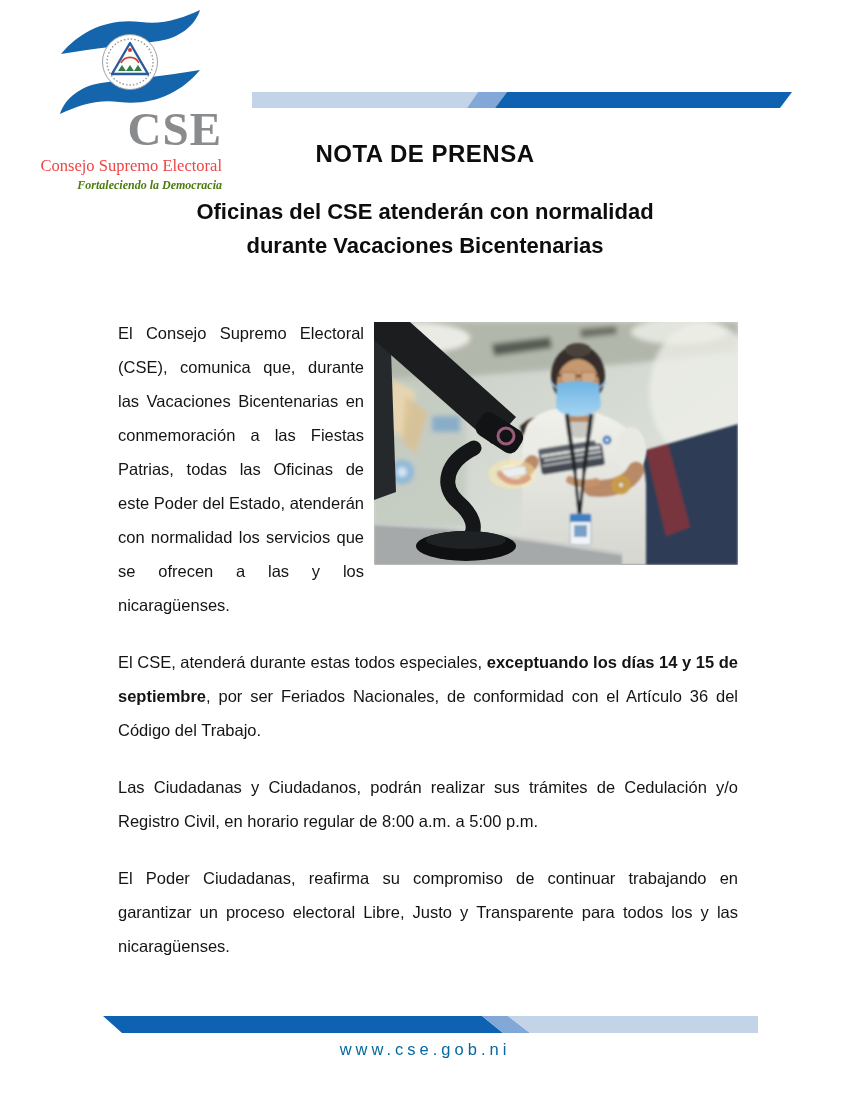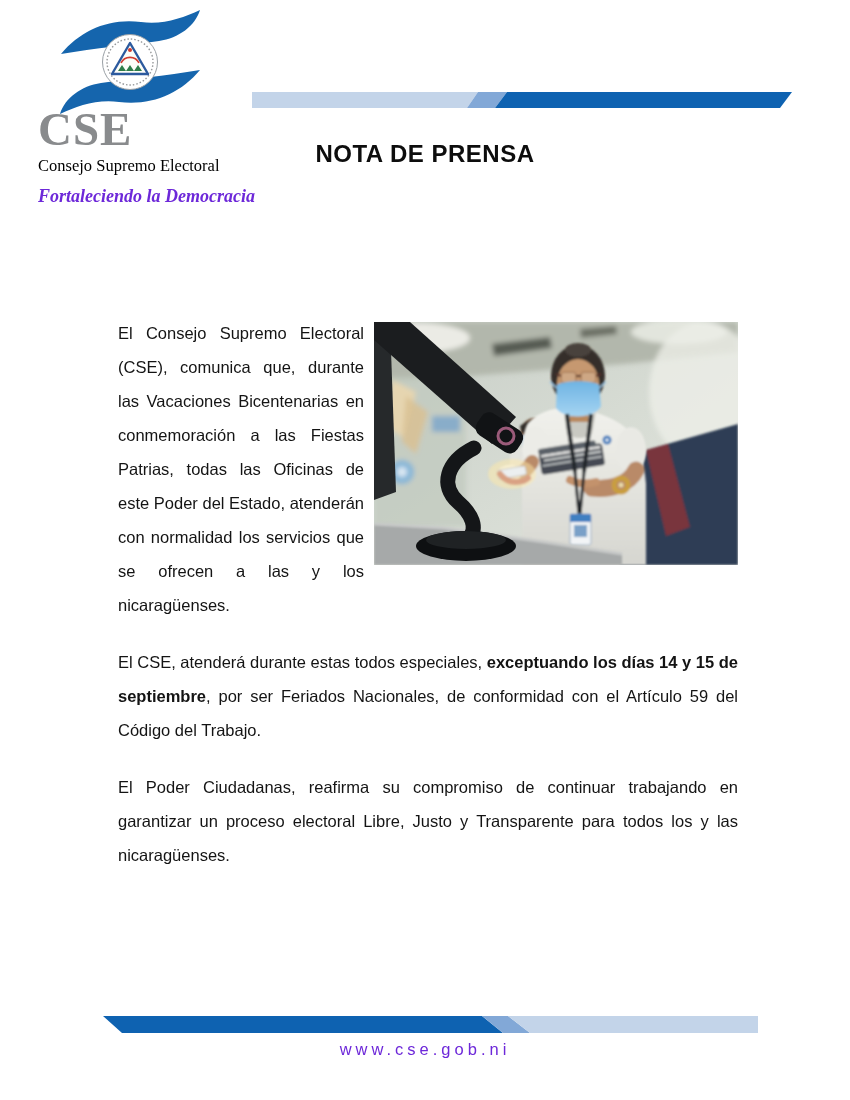--- a/index.html
+++ b/index.html
@@ -2,33 +2,33 @@
 <html><head>
 <meta charset="utf-8">
 <style>
   html,body { margin:0; padding:0; background:#ffffff; }
   .page {
     position:relative; width:850px; height:1100px; background:#ffffff;
     font-family:"Liberation Sans", sans-serif; color:#111; overflow:hidden;
   }
 
   
-  .logo { position:absolute; left:38px; top:10px; width:184px; text-align:left; }
+  .logo { position:absolute; left:38px; top:10px; width:184px; text-align:right; }
   .logo-emblem { width:150px; height:104px; margin:0 auto; display:block; }
   .logo-acronym {
     font-family:"Liberation Serif", serif; font-weight:bold; font-size:47px;
     color:#898b8d; line-height:1.0; letter-spacing:1px; margin-top:-8px;
   }
   .logo-org {
-    font-family:"Liberation Serif", serif; font-size:16.5px; color:#000000;
+    font-family:"Liberation Serif", serif; font-size:16.5px; color:#ef4444;
     margin-top:3px; white-space:nowrap;
   }
   .logo-motto {
     font-family:"Liberation Serif", serif; font-style:italic; font-weight:bold;
-    font-size:18px; color:#6d28d9; margin-top:10px; white-space:nowrap;
+    font-size:12px; color:#4d7c0f; margin-top:2px; white-space:nowrap;
   }
 
   
   .bar-top, .bar-bottom { position:absolute; left:0; width:850px; display:block; }
   .bar-top { top:92px; height:16px; }
   .bar-bottom { top:1016px; height:17px; }
 
   
   .kicker {
     position:absolute; top:140px; left:0; width:850px; text-align:center;
@@ -46,21 +46,21 @@
   }
   .article figure {
     float:right; width:364px; height:243px; margin:6px 0 6px 10px; padding:0;
   }
   .article figure svg { width:364px; height:243px; display:block; }
   .article p { margin:0 0 23px 0; }
 
   
   .site-url {
     position:absolute; top:1040px; left:0; width:850px; text-align:center;
-    font-size:16.5px; letter-spacing:4px; color:#6d28d9; text-decoration:none; display:block;
+    font-size:16.5px; letter-spacing:4px; color:#0369a1; text-decoration:none; display:block;
   }
 </style>
 </head>
 <body>
 
 <div class="page">
 
   <div class="logo">
     <svg class="logo-emblem" viewBox="0 0 150 104" aria-hidden="true">
       <path d="M6,44 C26,20 54,8 86,12 C108,15 128,8 145,0 C140,16 124,28 104,31 C76,35 40,38 6,44 Z" fill="#1565ad"></path>
@@ -78,20 +78,24 @@
   </div>
 
   <svg class="bar-top" viewBox="0 0 850 16" aria-hidden="true">
     <polygon points="252,0 478,0 467,16 252,16" fill="#c3d4e9"></polygon>
     <polygon points="478,0 507,0 495,16 467,16" fill="#82a8d7"></polygon>
     <polygon points="507,0 792,0 780,16 495,16" fill="#0e62b1"></polygon>
   </svg>
 
   <div class="kicker">NOTA DE PRENSA</div>
 
+  <div class="headline">
+    <div>Oficinas del CSE atenderán con normalidad</div>
+    <div>durante Vacaciones Bicentenarias</div>
+  </div>
 
   <div class="article">
     <figure>
       <svg viewBox="0 0 364 243" preserveAspectRatio="none" aria-hidden="true">
         <defs>
           <linearGradient id="wall" x1="0" y1="0" x2="1" y2="1">
             <stop offset="0" stop-color="#c7cdc6"></stop>
             <stop offset="0.55" stop-color="#d7dcd4"></stop>
             <stop offset="1" stop-color="#e4e6df"></stop>
           </linearGradient>
@@ -213,21 +217,22 @@
           </g>
           <circle cx="132" cy="114" r="8" fill="none" stroke="#b4688c" stroke-width="3" opacity="0.85"></circle>
           <path d="M100,126 C72,140 66,164 84,180 C98,192 104,206 95,216" fill="none" stroke="#141618" stroke-width="15" stroke-linecap="round"></path>
           <ellipse cx="92" cy="224" rx="50" ry="15" fill="#0e1012"></ellipse>
           <ellipse cx="92" cy="218" rx="40" ry="9" fill="#1f2224"></ellipse>
         </g>
       </svg>
     </figure>
 
   <p><span>El Consejo Supremo Electoral (CSE), comunica que, durante las Vacaciones Bicentenarias en conmemoración a las Fiestas Patrias, todas las Oficinas de este Poder del Estado, atenderán con normalidad los servicios que se ofrecen a las y los nicaragüenses.</span></p>
-      <p><span>El CSE, atenderá durante estas todos especiales, </span><strong>exceptuando los días 14 y 15 de septiembre</strong><span>, por ser Feriados Nacionales, de conformidad con el Artículo 59 del Código del Trabajo.</span></p>
+      <p><span>El CSE, atenderá durante estas todos especiales, </span><strong>exceptuando los días 14 y 15 de septiembre</strong><span>, por ser Feriados Nacionales, de conformidad con el Artículo 36 del Código del Trabajo.</span></p>
+      <p><span>Las Ciudadanas y Ciudadanos, podrán realizar sus trámites de Cedulación y/o Registro Civil, en horario regular de 8:00 a.m. a 5:00 p.m.</span></p>
       <p><span>El Poder Ciudadanas,  reafirma su compromiso de continuar trabajando en garantizar un proceso electoral Libre, Justo y Transparente para todos los y las nicaragüenses.</span></p>
     </div>
 
   <svg class="bar-bottom" viewBox="0 0 850 17" aria-hidden="true">
     <polygon points="103,0 482,0 503,17 122,17" fill="#0e62b1"></polygon>
     <polygon points="482,0 508,0 530,17 503,17" fill="#82a8d7"></polygon>
     <polygon points="508,0 758,0 758,17 530,17" fill="#c3d4e9"></polygon>
   </svg>
 
   <a class="site-url" href="#">www.cse.gob.ni</a>

